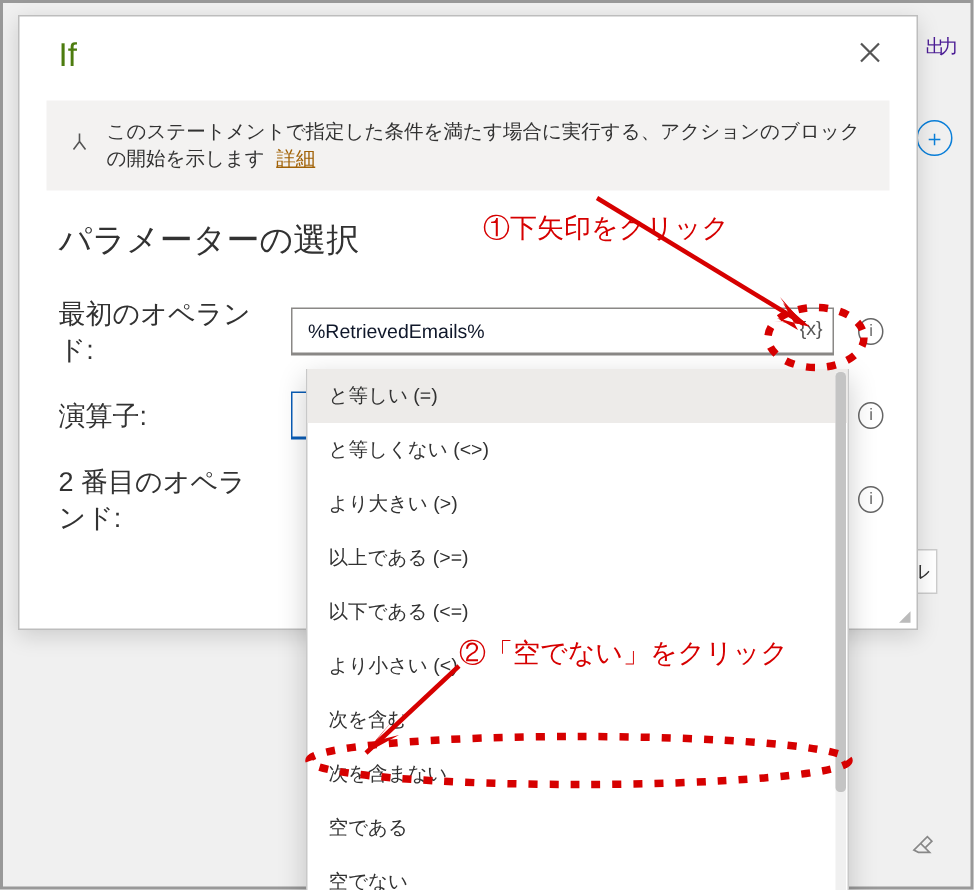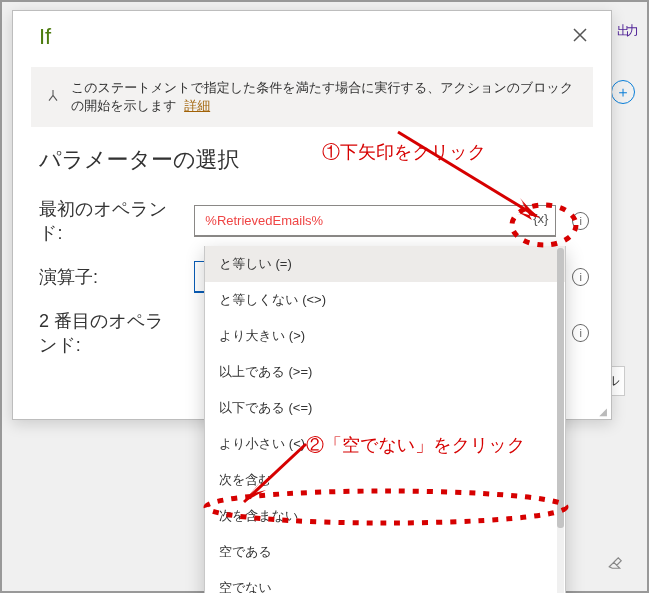--- a/index.html
+++ b/index.html
@@ -13,21 +13,21 @@
   .title-row { display:flex; align-items:center; justify-content:space-between; padding: 12px 18px 6px 26px; }
   .title { font-size: 22px; font-weight: 400; color:#4d7c0f;}
   .close { font-size: 17px; color:#555; cursor:pointer; padding:4px 6px;}
   .banner { margin: 10px 18px; background:#f3f2f1; padding: 12px 14px; display:flex; align-items:center; gap:10px; color:#323232; }
   .banner-icon { font-size: 15px; }
   .banner a { color:#a16207; text-decoration: underline; margin-left:4px;}
   .section-title { margin: 18px 22px 14px 26px; font-size: 22px; color:#323232;}
   .row { display:flex; align-items:center; padding: 8px 22px 8px 26px; min-height:40px; gap: 16px;}
   .lbl { width: 152px; color:#323232; font-size:18px; }
   .field-wrap { position:relative; flex: 0 0 362px; }
-  .text-field { width: 362px; height: 32px; border:1px solid #8a8886; border-bottom: 2px solid #8a8886; padding: 0 36px 0 10px; font-size:13px; color:#ef4444; background:#fff; }
+  .text-field { width: 362px; height: 32px; border:1px solid #8a8886; border-bottom: 2px solid #8a8886; padding: 0 36px 0 10px; font-size:13px; color:#0f172a; background:#fff; }
   .var-chip { position:absolute; right: 8px; top: 6px; font-size:13px; color:#555;}
   .info { width:18px; height:18px; border:1.3px solid #666; border-radius:50%; display:flex; align-items:center; justify-content:center; font-size:11px; color:#666; margin-left:auto;}
   .combo { width: 362px; height: 32px; border:1.5px solid #0a5db6; border-bottom:2px solid #0a5db6; display:flex; align-items:center; padding: 0 10px; justify-content:space-between; background:#fff; cursor:pointer;}
   .combo .chev { width:18px; height:18px; display:flex; align-items:center; justify-content:center;}
   .combo .chev svg { stroke:#323232;}
   .dropdown { position: absolute; left: 204px; top: 246px; width: 362px; background:#fff; border: 1px solid #c8c8c8; border-top: none; box-shadow: 0 6px 18px rgba(0,0,0,0.2); z-index: 20;}
   .dd-item { padding: 9px 14px; font-size:13px; color:#323232; cursor:pointer;}
   .dd-item:first-child { background:#edebe9;}
   .scroll-track { position:absolute; right:1px; top:2px; bottom:2px; width:7px; background:#f0f0f0;}
   .scroll-thumb { position:absolute; right:1px; top:2px; width:7px; height: 280px; background:#c4c4c4; border-radius:3px;}
@@ -136,21 +136,21 @@
 </div>
 <svg class="annot arrow-svg" style="left:388px; top:126px;" width="170" height="110">
   <path class="red-stroke" d="M10 6 L148 90"></path>
   <polygon class="red-fill" points="148,90 132,72 144,90 128,88"></polygon>
   <polygon class="red-fill" points="148,90 130,74 140,92 126,84" transform="translate(4,2)"></polygon>
 </svg>
 <svg class="annot arrow-svg" style="left:508px; top:200px;" width="80" height="50">
   <ellipse class="dash-ellipse" cx="36" cy="25" rx="32" ry="20"></ellipse>
 </svg>
 
-<div class="annot" style="left:306px; top:433px;">
+<div class="annot" style="left:306px; top:423px;">
   <span class="red-text">②「空でない」をクリック</span>
 </div>
 <svg class="annot arrow-svg" style="left:226px; top:438px;" width="120" height="80">
   <path class="red-stroke" d="M80 6 L18 64"></path>
   <polygon class="red-fill" points="18,64 40,52 24,56 36,42"></polygon>
 </svg>
 <svg class="annot arrow-svg" style="left:200px; top:484px;" width="380" height="46">
   <ellipse class="dash-ellipse" cx="186" cy="23" rx="180" ry="16"></ellipse>
 </svg>
 

